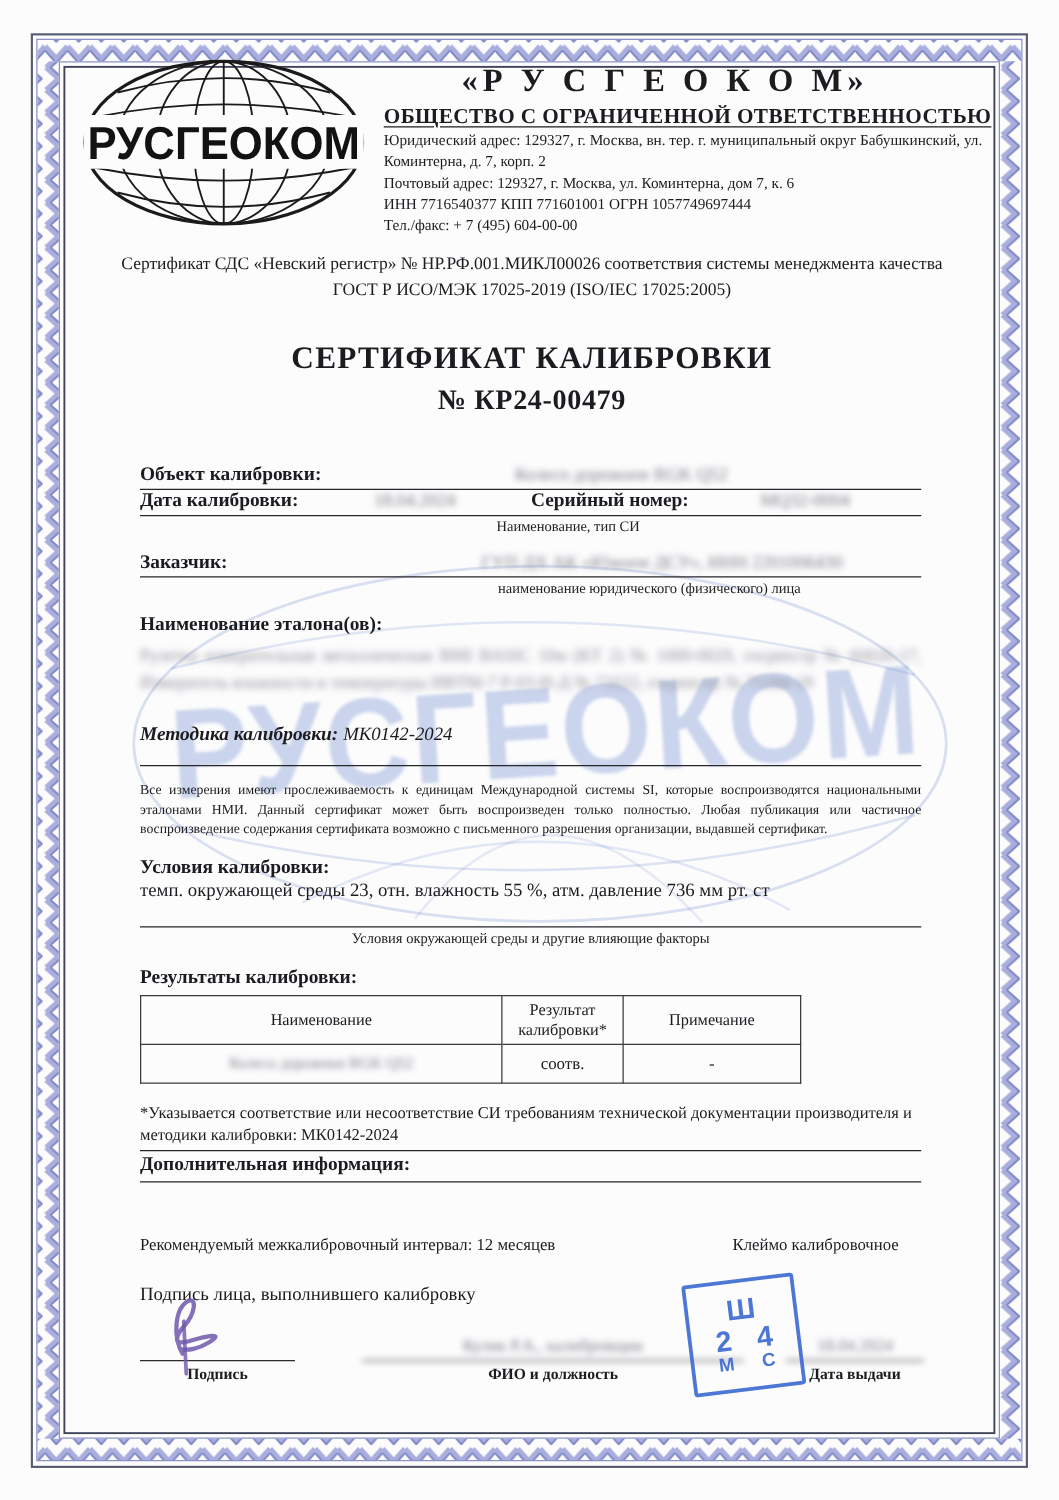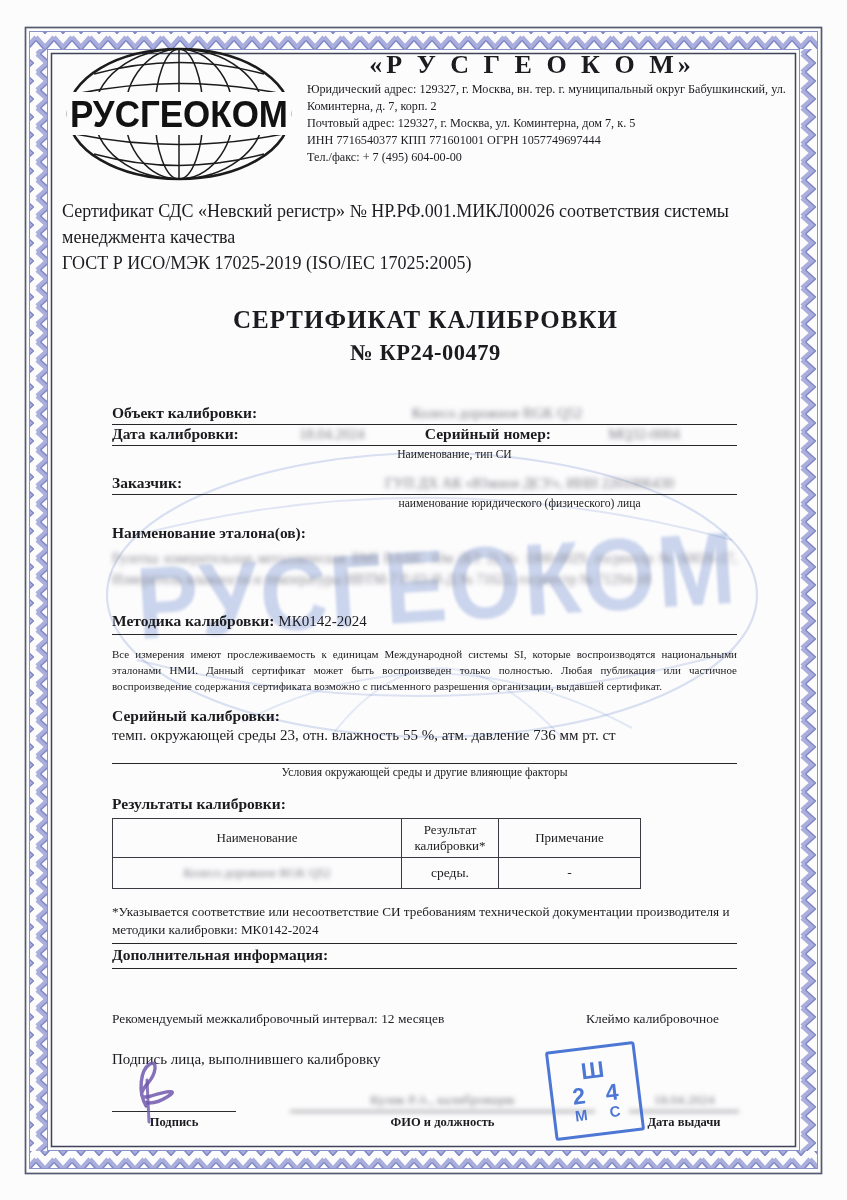--- a/index.html
+++ b/index.html
@@ -32,21 +32,21 @@
   .org-title {
     font-weight:bold; font-size:26px; letter-spacing:4px;
     white-space:nowrap; text-align:center; width:450px; margin-top:6px;
   }
   .org-form {
     font-weight:bold; font-size:17px; letter-spacing:0.3px; white-space:nowrap;
     text-decoration:underline; text-underline-offset:3px; margin-top:3px;
   }
   .addr-line { font-size:12.2px; line-height:1.32; white-space:nowrap; margin-top:1px; }
 
-  .cert-lines { font-size:18px; line-height:1.45; margin-top:14px; }
+  .cert-lines { text-align:center; font-size:14px; line-height:1.45; margin-top:14px; }
 
   .doc-title { text-align:center; margin-top:30px; }
   .doc-title .t1 { font-weight:bold; font-size:25px; letter-spacing:1px; }
   .doc-title .t2 { font-weight:bold; font-size:22.5px; margin-top:6px; letter-spacing:0.5px; }
 
   .form-area { margin:38px 52px 0 50px; } 
 
   .lbl  { font-weight:bold; font-size:15.5px; white-space:nowrap; }
   .val  { font-size:14.5px; }
   .redacted { color:#7b7b84; filter:blur(2.4px); user-select:none; white-space:nowrap; }
@@ -55,21 +55,21 @@
   .caption { font-size:11.6px; text-align:center; margin-top:2px; color:#222; }
 
   .sec-gap { height:13px; }
 
   .etalon-head { font-weight:bold; font-size:15.5px; margin-top:14px; }
   .etalon-text {
     font-size:14px; line-height:1.5; text-align:justify; margin-top:6px;
     color:#8d8d96; filter:blur(2.8px); user-select:none;
   }
 
-  .method-row { border-bottom:1.4px solid #26262b; padding-bottom:4px; margin-top:22px; font-size:15.5px; }
+  .method-row { border-bottom:1.4px solid #26262b; padding-bottom:15px; margin-top:22px; font-size:15.5px;font-style:italic; }
   .method-row .mv { font-weight:normal; font-size:15px; }
 
   .para { font-size:11px; line-height:1.42; text-align:justify; margin-top:12px; }
 
   .cond-head { font-weight:bold; font-size:15.5px; margin-top:13px; }
   .cond-val { font-size:15px; border-bottom:1.3px solid #26262b; padding-bottom:19px; margin-top:2px; }
 
   .res-head { font-weight:bold; font-size:15.5px; margin-top:16px; }
   table.results { border-collapse:collapse; margin-top:5px; }
   table.results th, table.results td {
@@ -154,23 +154,24 @@
       <line x1="117" y1="5" x2="117" y2="135" stroke="#1b1b1b" stroke-width="1.5"></line>
       <path d="M32,30 Q117,7 202,30" fill="none" stroke="#1b1b1b" stroke-width="1.5"></path>
       <path d="M13,50 Q117,29 221,50" fill="none" stroke="#1b1b1b" stroke-width="1.5"></path>
       <path d="M13,90 Q117,111 221,90" fill="none" stroke="#1b1b1b" stroke-width="1.5"></path>
       <path d="M32,110 Q117,133 202,110" fill="none" stroke="#1b1b1b" stroke-width="1.5"></path>
       <rect x="5" y="48" width="224" height="43" fill="#fcfcfd"></rect>
       <text x="117" y="83" text-anchor="middle" font-family="Liberation Sans, sans-serif" font-weight="bold" font-size="37" fill="#121212" textLength="218" lengthAdjust="spacingAndGlyphs">РУСГЕОКОМ</text>
     </svg>
     <div class="header-info">
       <div class="org-title">«Р У С Г Е О К О М»</div>
+      <div class="org-form">ОБЩЕСТВО С ОГРАНИЧЕННОЙ ОТВЕТСТВЕННОСТЬЮ</div>
       <div class="addr-line">Юридический адрес: 129327, г. Москва, вн. тер. г. муниципальный округ Бабушкинский, ул.</div>
       <div class="addr-line">Коминтерна, д. 7, корп. 2</div>
-      <div class="addr-line">Почтовый адрес: 129327, г. Москва, ул. Коминтерна, дом 7, к. 5</div>
+      <div class="addr-line">Почтовый адрес: 129327, г. Москва, ул. Коминтерна, дом 7, к. 6</div>
       <div class="addr-line">ИНН 7716540377 КПП 771601001 ОГРН 1057749697444</div>
       <div class="addr-line">Тел./факс: + 7 (495) 604-00-00</div>
     </div>
   </div>
 
   <div class="cert-lines">
     <div>Сертификат СДС «Невский регистр» № НР.РФ.001.МИКЛ00026 соответствия системы менеджмента качества</div>
     <div>ГОСТ Р ИСО/МЭК 17025-2019 (ISO/IEC 17025:2005)</div>
   </div>
 
@@ -205,37 +206,37 @@
     <div class="etalon-head">Наименование эталона(ов):</div>
     <div class="etalon-text">Рулетка измерительная металлическая BMI BASIC 10м (КТ 2) № 1000-0029, госреестр № 60026-17, Измеритель влажности и температуры ИВТМ-7 Р-03-И-Д № 71622, госреестр № 71294-18</div>
 
     <div class="method-row">
       <span class="lbl">Методика калибровки:</span>
       <span class="mv">МК0142-2024</span>
     </div>
 
     <div class="para">Все измерения имеют прослеживаемость к единицам Международной системы SI, которые воспроизводятся национальными эталонами НМИ. Данный сертификат может быть воспроизведен только полностью. Любая публикация или частичное воспроизведение содержания сертификата возможно с письменного разрешения организации, выдавшей сертификат.</div>
 
-    <div class="cond-head">Серийный калибровки:</div>
+    <div class="cond-head">Условия калибровки:</div>
     <div class="cond-val">темп. окружающей среды 23, отн. влажность 55 %, атм. давление 736 мм рт. ст</div>
     <div class="caption">Условия окружающей среды и другие влияющие факторы</div>
 
     <div class="res-head">Результаты калибровки:</div>
     <table class="results">
       <thead>
         <tr>
           <th class="col-name">Наименование</th>
           <th class="col-res">Результат калибровки*</th>
           <th class="col-note">Примечание</th>
         </tr>
       </thead>
       <tbody>
         <tr>
           <td class="redacted" style="font-size:12.5px;">Колесо дорожное RGK Q52</td>
-          <td>среды.</td>
+          <td>соотв.</td>
           <td>-</td>
         </tr>
       </tbody>
     </table>
 
     <div class="footnote">*Указывается соответствие или несоответствие СИ требованиям технической документации производителя и методики калибровки: МК0142-2024</div>
     <div class="add-head">Дополнительная информация:</div>
 
     <div class="interval-row">
       <span>Рекомендуемый межкалибровочный интервал: 12 месяцев</span>

